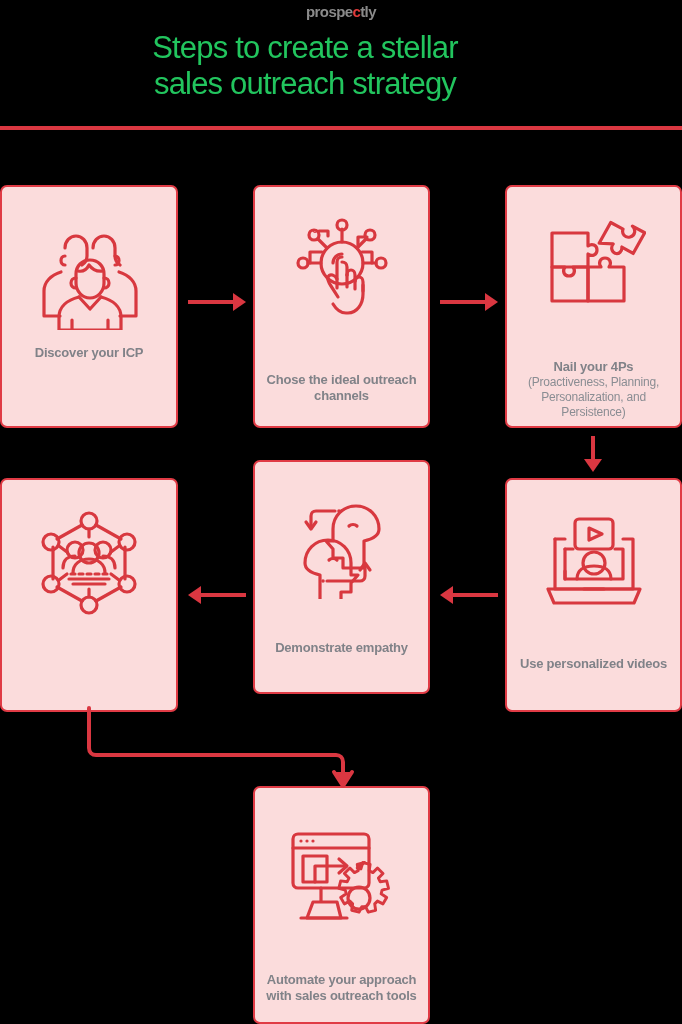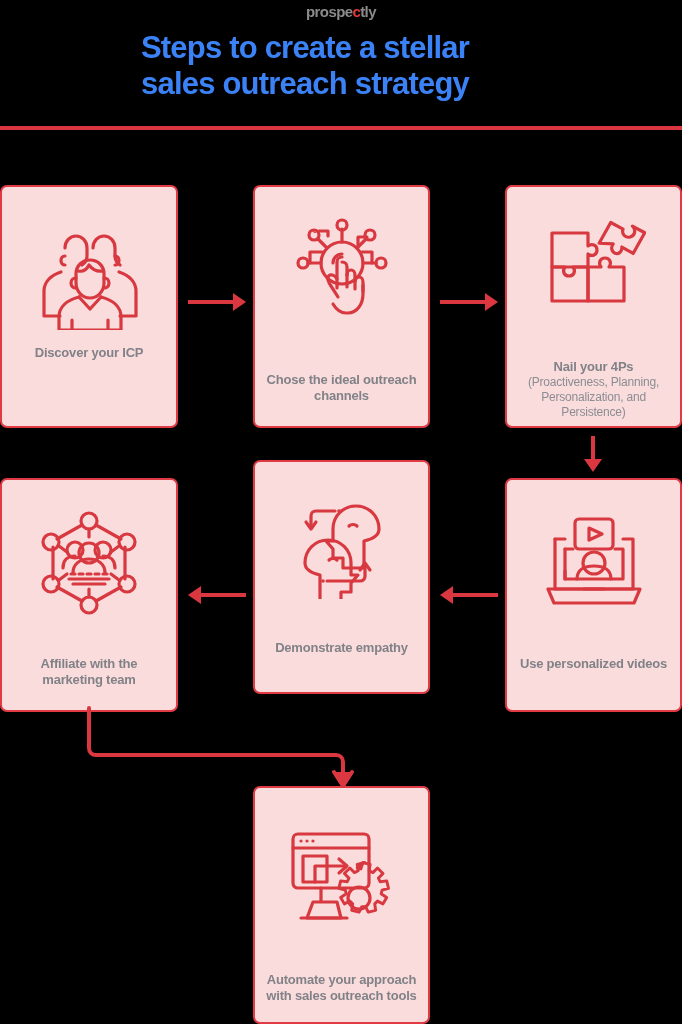--- a/index.html
+++ b/index.html
@@ -36,24 +36,24 @@
     font-family: "Liberation Sans", sans-serif;
   }
   .logo-text .accent { color: #DE3B3B; }
 
   .headline {
     position: absolute;
     top: 30px;
     left: 0;
     width: 610px;
     text-align: center;
-    color: #3b82f6;
+    color: #22c55e;
     font-size: 31px;
     line-height: 36px;
-    font-weight: 700;
+    font-weight: 400;
     letter-spacing: -0.8px;
   }
   .headline .l2 { display: block; }
 
   .divider {
     position: absolute;
     top: 126px;
     left: 0;
     width: 682px;
     height: 4px;
@@ -333,21 +333,20 @@
         <circle cx="38" cy="39" r="8"></circle>
         <circle cx="66" cy="39" r="8"></circle>
         <circle cx="52" cy="42" r="10"></circle>
         <path d="M26 57c0-8 5-12 12-12"></path>
         <path d="M78 57c0-8-5-12-12-12"></path>
         <path d="M36 62c0-9 7-14 16-14s16 5 16 14"></path>
 
         <path d="M32 68h40M36 73h32M34 63h4M42 63h4M50 63h4M58 63h4M66 63h4"></path>
       </svg>
     </div>
-    <div class="card-label">Affiliate with the marketing team</div>
   </div>
 
   <div class="card" id="card-7">
     <div class="card-icon">
       <svg width="110" height="116" viewBox="0 0 110 116" fill="none" stroke="#D8383F" stroke-width="3.2" stroke-linecap="round" stroke-linejoin="round">
 
         <rect x="6" y="8" width="76" height="54" rx="5"></rect>
         <path d="M6 22h76"></path>
         <circle cx="14" cy="15" r="1.6" fill="#D8383F" stroke="none"></circle>
         <circle cx="20" cy="15" r="1.6" fill="#D8383F" stroke="none"></circle>

